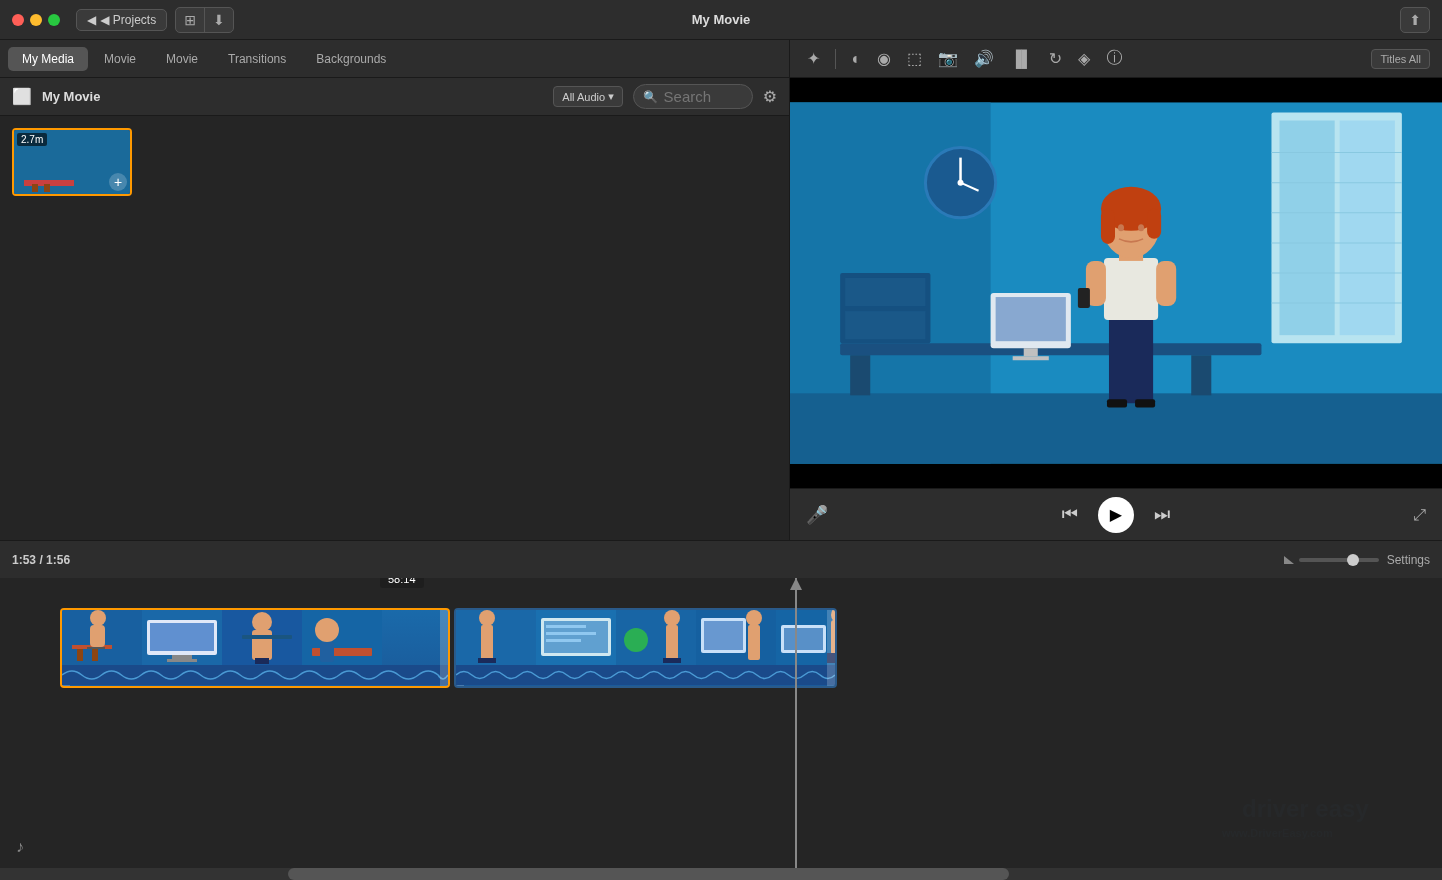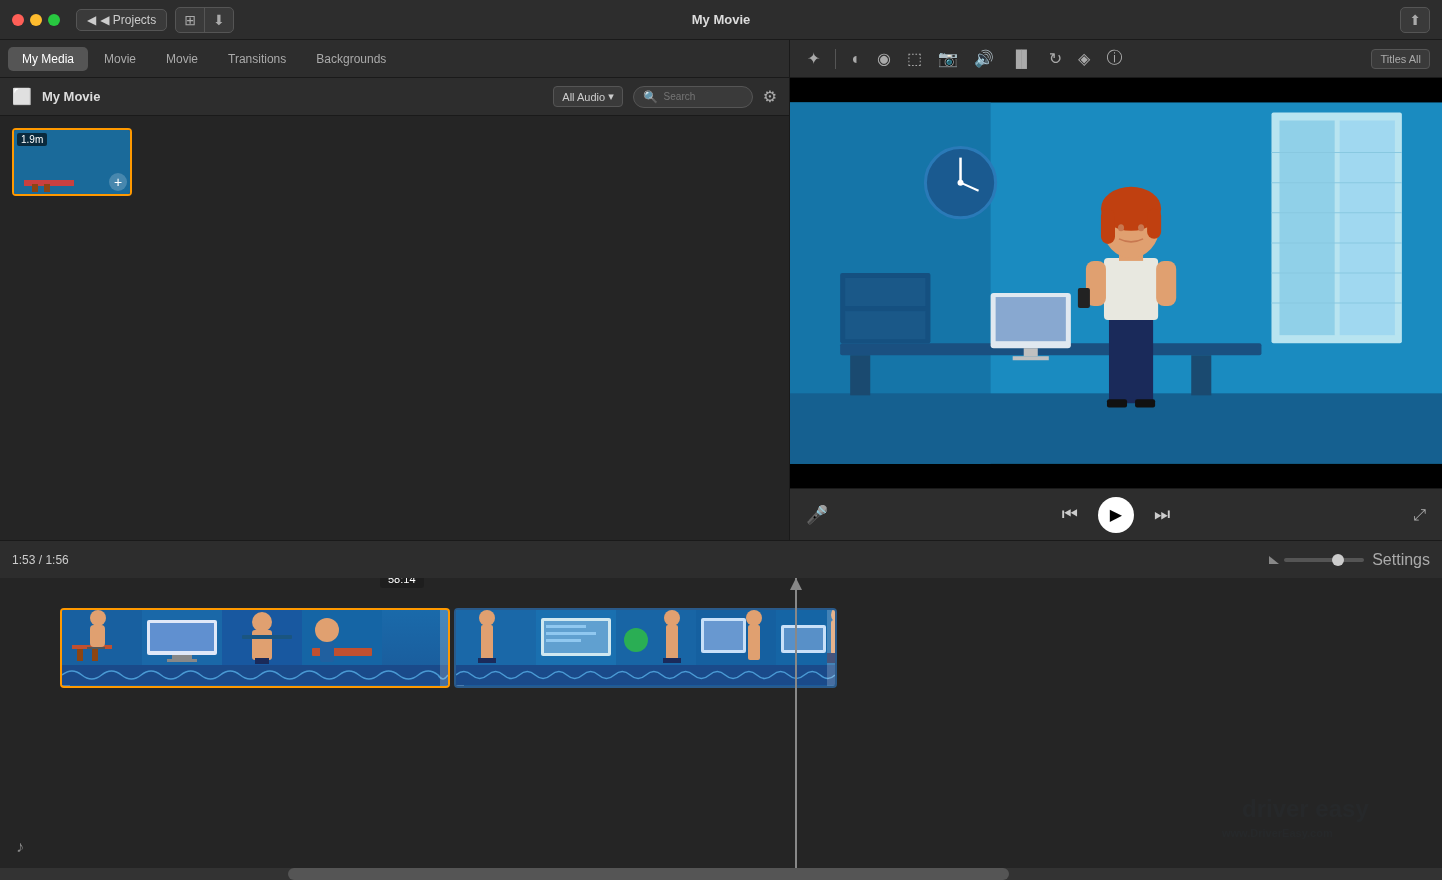--- a/index.html
+++ b/index.html
@@ -175,21 +175,21 @@
       gap: 5px;
       color: #888;
       font-size: 12px;
       width: 120px;
     }
     .search-box input {
       background: transparent;
       border: none;
       outline: none;
       color: #888;
-      font-size: 10px;
+      font-size: 15px;
       width: 80px;
     }
     .settings-icon {
       color: #aaa;
       cursor: pointer;
       font-size: 16px;
     }
 
     
     .media-grid {
@@ -385,20 +385,21 @@
       display: flex;
       align-items: center;
       padding: 0 12px;
       justify-content: space-between;
       border-top: 1px solid #1a1a1a;
       flex-shrink: 0;
     }
     .timecode {
       font-size: 12px;
       color: #ccc;
+      font-weight: bold;
     }
     .timeline-controls-right {
       display: flex;
       align-items: center;
       gap: 8px;
     }
     .vol-slider-area {
       display: flex;
       align-items: center;
       gap: 6px;
@@ -423,21 +424,21 @@
       width: 12px;
       height: 12px;
       background: #ccc;
       border-radius: 50%;
       position: absolute;
       top: -4px;
       left: 60%;
       cursor: pointer;
     }
     .settings-btn-timeline {
-      font-size: 16px;
+      font-size: 12px;
       color: #aaa;
       cursor: pointer;
     }
 
     
     .timeline-content {
       flex: 1;
       position: relative;
       overflow: hidden;
     }
@@ -651,21 +652,21 @@
     <div class="media-grid">
       <div class="media-item">
         <div class="media-item-thumbnail">
           <div class="thumb-scene">
             <div class="thumb-bg"></div>
             <div class="thumb-desk"></div>
             <div class="thumb-legs"></div>
             <div class="thumb-legs2"></div>
           </div>
         </div>
-        <div class="media-duration">1.9m</div>
+        <div class="media-duration">2.7m</div>
         <div class="media-add-btn">+</div>
       </div>
     </div>
 
   </div>
 
   <div class="right-panel">
 
     <div class="toolbar">
       <div class="toolbar-icon">✦</div>

